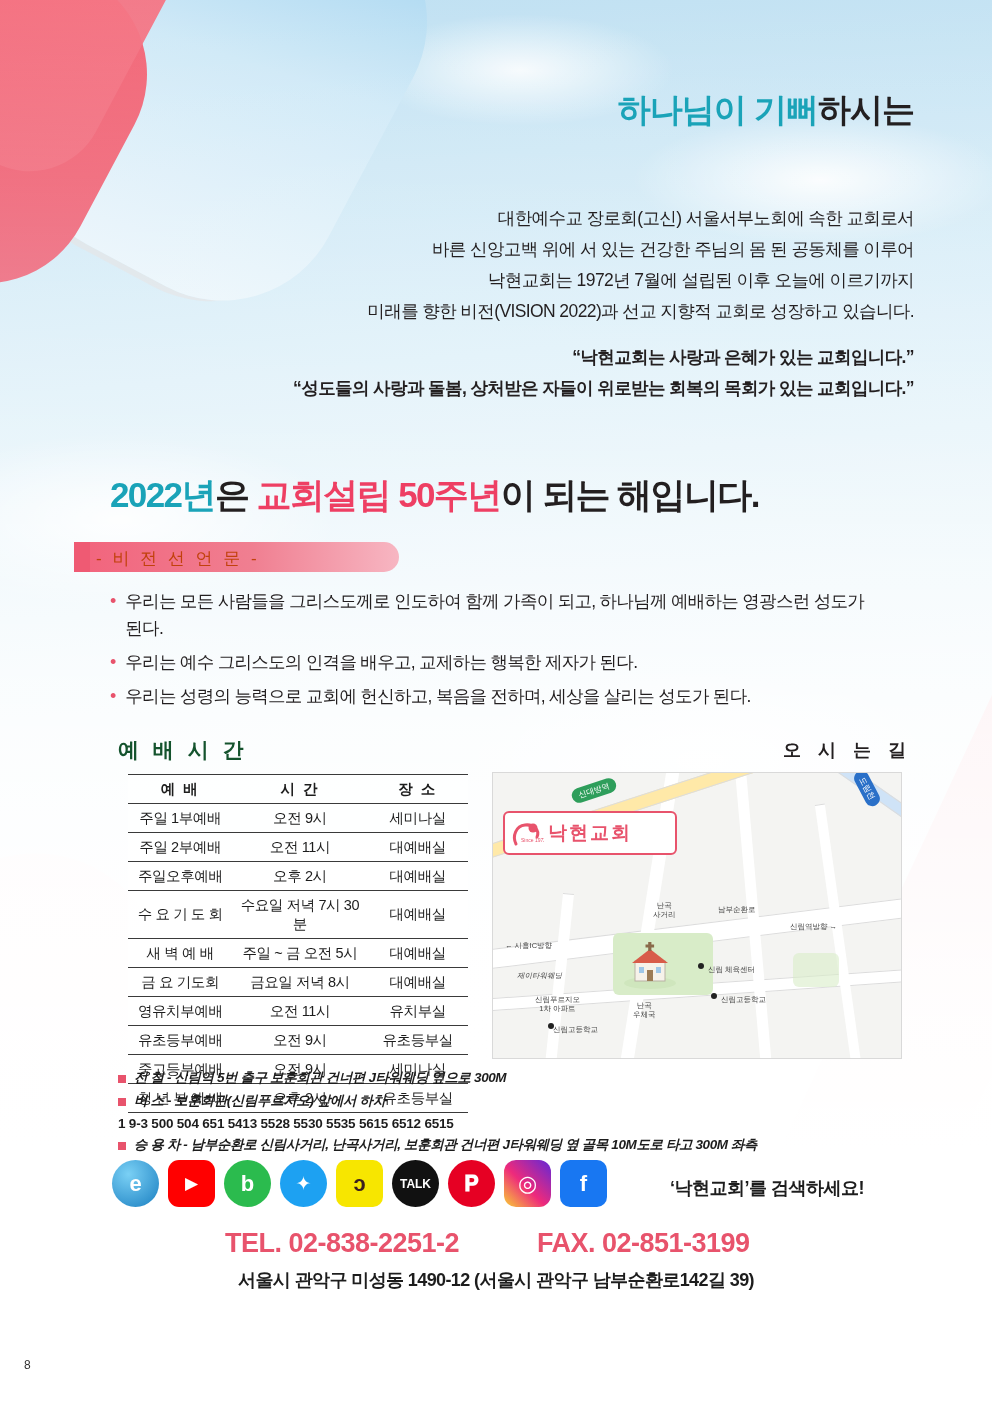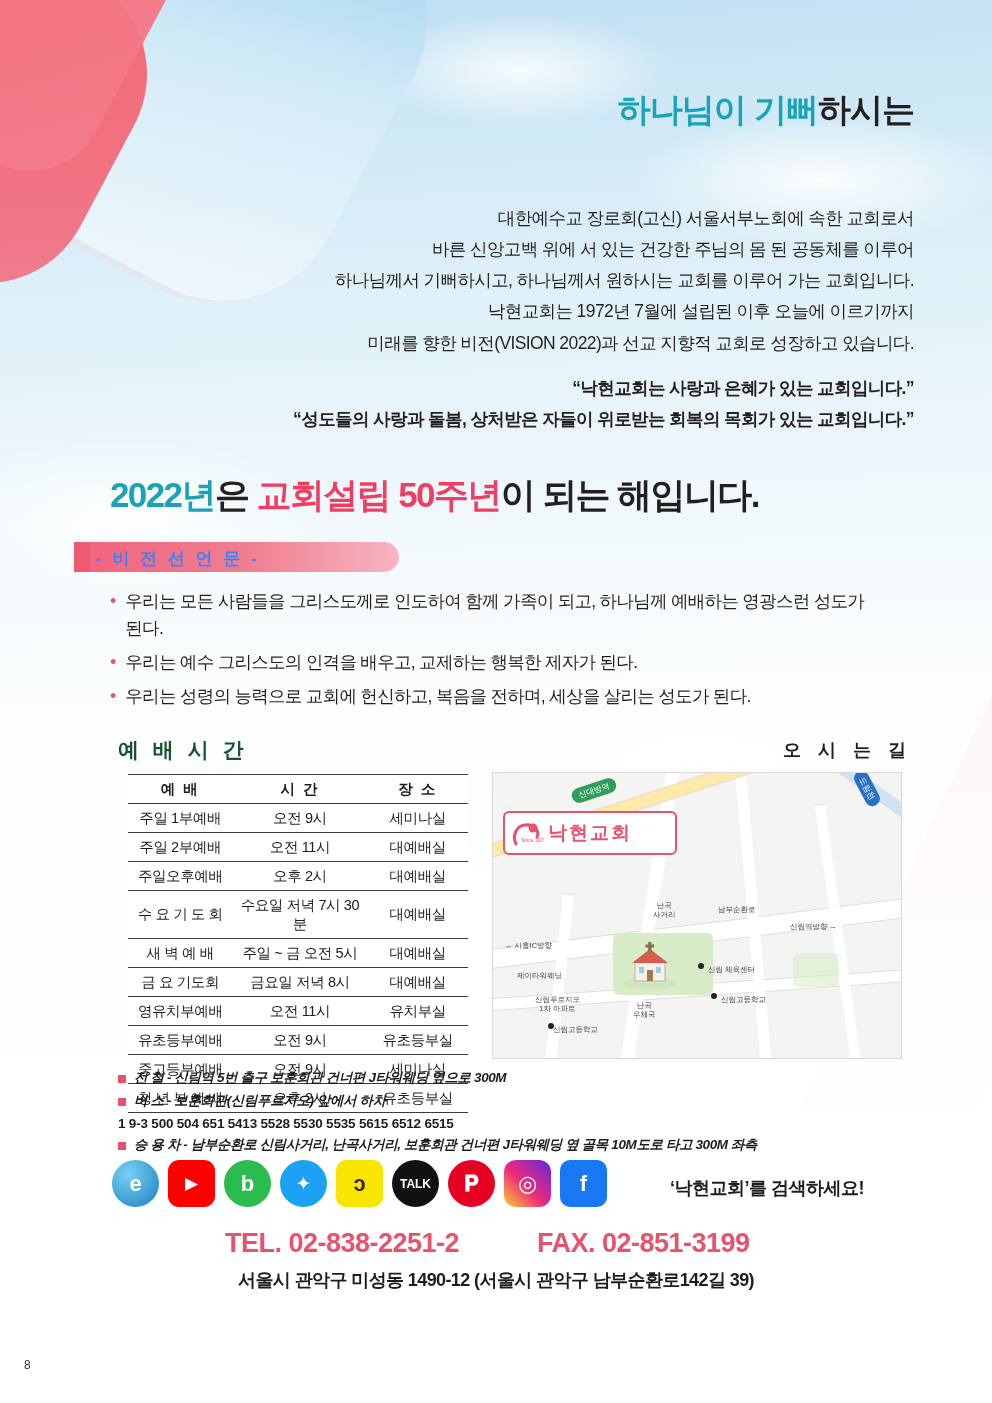--- a/index.html
+++ b/index.html
@@ -81,21 +81,21 @@
 
   .bigline{position:absolute;left:110px;top:472px;font-size:35px;font-weight:bold;letter-spacing:-1.6px;white-space:nowrap;}
 
   
   .ribbon{
     position:absolute;left:74px;top:542px;width:325px;height:30px;
     background:linear-gradient(90deg,#f2637c 0%,#f07f91 55%,#f7b6c2 100%);
     border-radius:2px 16px 16px 2px;
   }
   .ribbon-notch{position:absolute;left:74px;top:542px;width:16px;height:30px;background:#ef5a73;}
-  .ribbon-txt{position:absolute;left:96px;top:547px;width:300px;color:#3b82f6;font-size:17px;font-weight:bold;letter-spacing:3px;}
+  .ribbon-txt{position:absolute;left:96px;top:547px;width:300px;color:#c2410c;font-size:17px;font-weight:normal;letter-spacing:3px;}
 
   .bullets{position:absolute;left:110px;top:588px;width:800px;}
   .b-row{display:flex;align-items:flex-start;margin-bottom:7px;}
   .b-dot{color:#e8536c;font-size:18px;line-height:26px;margin-right:9px;}
   .b-txt{font-size:17.5px;line-height:1.55;color:#231f20;letter-spacing:-.7px;}
 
   .sec-left{position:absolute;left:118px;top:736px;font-size:21px;font-weight:bold;letter-spacing:4px;color:#14532d;}
   .sec-right{position:absolute;right:80px;top:738px;font-size:18px;font-weight:bold;letter-spacing:6px;color:#231f20;}
 
   
@@ -169,21 +169,20 @@
 
   <div class="content">
 
     <div class="head1">
       <span class="c-teal">하나님이 기뻐</span><span class="c-dark">하시는</span>
     </div>
 
     <div class="intro">
       <div>대한예수교 장로회(고신) 서울서부노회에 속한 교회로서</div>
       <div>바른 신앙고백 위에 서 있는 건강한 주님의 몸 된 공동체를 이루어</div>
-      <div>하나님께서 기뻐하시고, 하나님께서 원하시는 교회를 이루어 가는 교회입니다.</div>
       <div>낙현교회는 1972년 7월에 설립된 이후 오늘에 이르기까지</div>
       <div>미래를 향한 비전(VISION 2022)과 선교 지향적 교회로 성장하고 있습니다.</div>
       <div class="quote" style="margin-top:14px;">“낙현교회는 사랑과 은혜가 있는 교회입니다.”</div>
       <div class="quote">“성도들의 사랑과 돌봄, 상처받은 자들이 위로받는 회복의 목회가 있는 교회입니다.”</div>
     </div>
 
     <div class="bigline">
       <span class="c-teal">2022년</span><span class="c-dark">은 </span><span class="c-pink">교회설립 50주년</span><span class="c-dark">이 되는 해입니다.</span>
     </div>
 
@@ -310,21 +309,21 @@
           <rect x="26" y="29" width="6" height="11" fill="#9c7b55"></rect>
           <rect x="18" y="26" width="5" height="6" fill="#9fc7e8"></rect>
           <rect x="35" y="26" width="5" height="6" fill="#9fc7e8"></rect>
         </svg>
       </div>
 
       <div class="map-label" style="left:160px;top:128px;text-align:center;line-height:1.2;">난곡<br>사거리</div>
       <div class="map-label" style="left:225px;top:132px;">남부순환로</div>
       <div class="map-label" style="left:297px;top:132px;margin-top:17px;">신림역방향 →</div>
       <div class="map-label" style="left:12px;top:168px;">← 시흥IC방향</div>
-      <div class="map-label" style="left:24px;top:198px;">제이타워웨딩</div>
+      <div class="map-label" style="left:24px;top:198px;font-style:italic;">제이타워웨딩</div>
       <div class="map-label" style="left:42px;top:222px;text-align:center;line-height:1.2;">신림푸르지오<br>1차 아파트</div>
       <div class="map-label" style="left:140px;top:228px;text-align:center;line-height:1.2;">난곡<br>우체국</div>
       <div class="map-label" style="left:60px;top:252px;">신림고등학교</div>
       <div class="map-label" style="left:215px;top:192px;">신림 체육센터</div>
       <div class="map-label" style="left:228px;top:222px;">신림고등학교</div>
 
       <div class="map-dot" style="left:205px;top:190px;"></div>
       <div class="map-dot" style="left:218px;top:220px;"></div>
       <div class="map-dot" style="left:55px;top:250px;"></div>
     </div>

